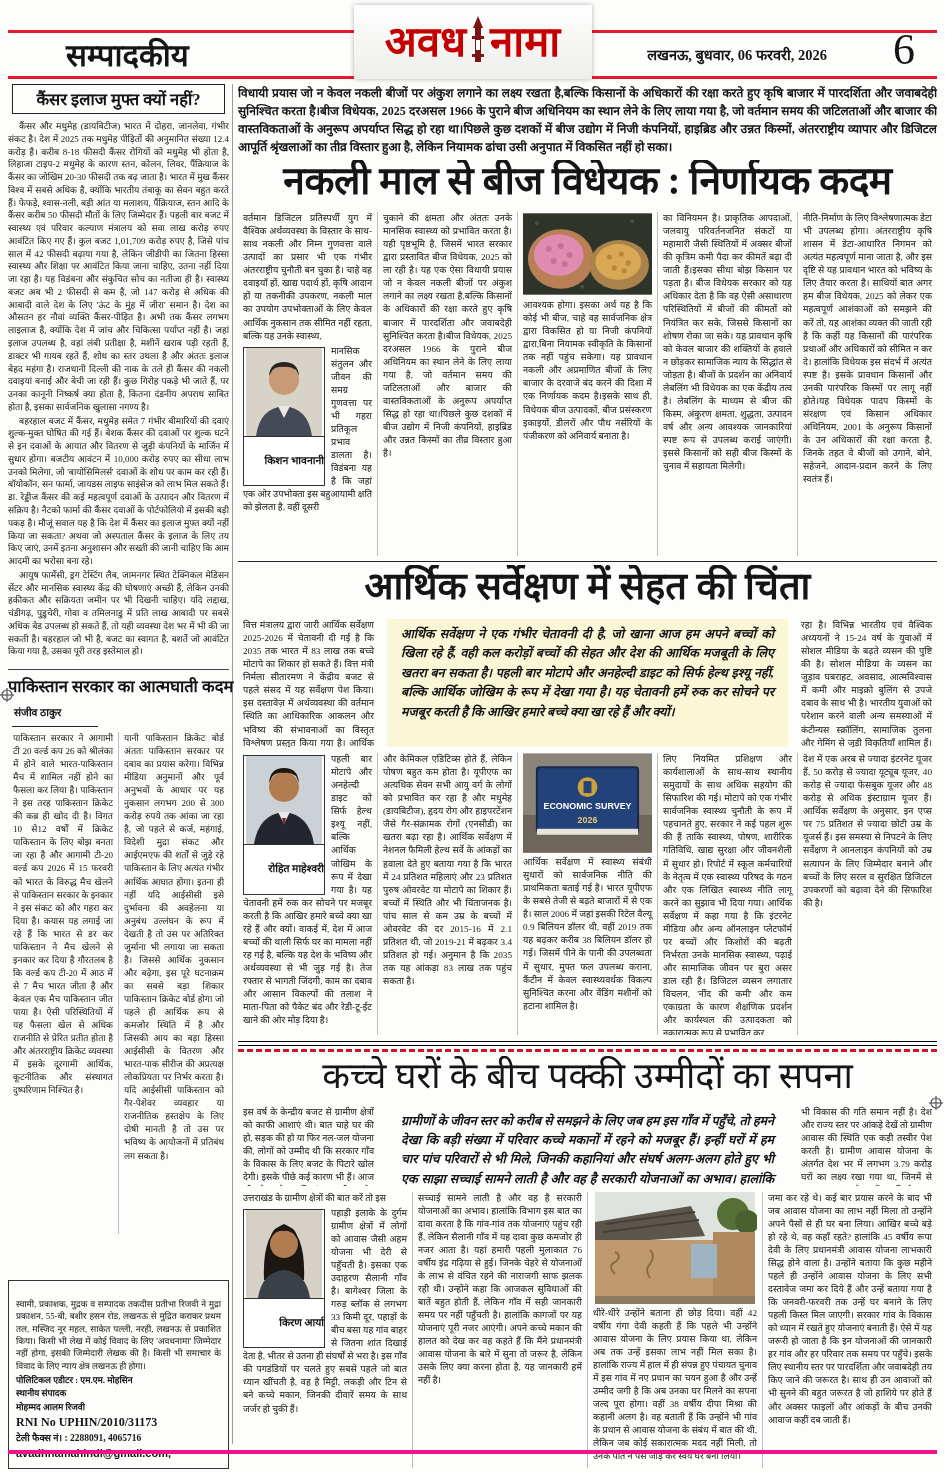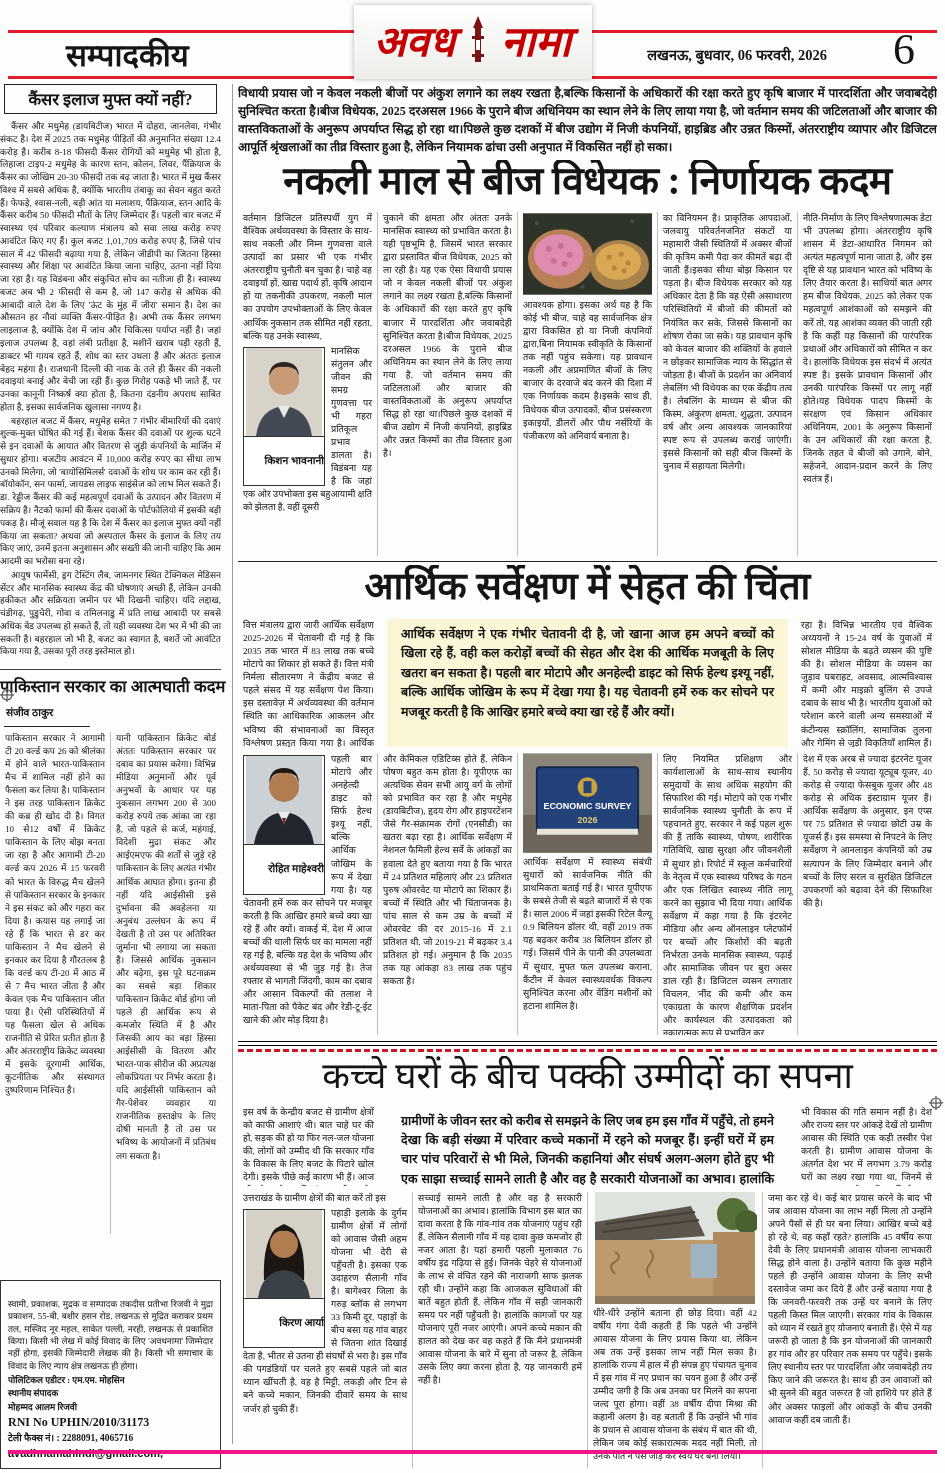--- a/index.html
+++ b/index.html
@@ -4,31 +4,31 @@
 <style>
   html,body{margin:0;padding:0;}
   body{width:945px;height:1473px;position:relative;background:#fdfdfb;
        font-family:"Liberation Serif","DejaVu Serif",serif;color:#151515;}
   .page{position:absolute;inset:0;overflow:hidden;}
   
   .rule-red{position:absolute;left:8px;right:8px;height:2.5px;background:#e31c2d;}
   .section-label{position:absolute;left:66px;top:33px;font-size:31px;font-weight:bold;letter-spacing:0;}
   .masthead{position:absolute;left:50%;transform:translateX(-50%);top:5px;width:238px;height:74px;
             background:linear-gradient(#ffffff,#ededea);box-shadow:0 0 5px rgba(0,0,0,.3);
-            display:flex;align-items:center;justify-content:center;gap:12px;z-index:3;font-style:italic;}
+            display:flex;align-items:center;justify-content:center;gap:1px;z-index:3;}
   .masthead .word{color:#c40000;font-size:42px;font-weight:bold;line-height:1;}
   .dateline{position:absolute;right:118px;top:44px;font-size:14.5px;font-weight:bold;}
   .pageno{position:absolute;right:30px;top:24px;font-size:44px;font-weight:500;}
   
   .v-div{position:absolute;left:232px;top:84px;height:1360px;width:1px;background:#9a9a9a;}
   .bottom-rule{position:absolute;left:8px;right:8px;top:1450px;height:4px;background:#f0148c;}
   .reg-mark{position:absolute;width:14px;height:14px;}
   .reg-mark svg{display:block;}
   
-  .rail{position:absolute;left:0;top:84px;width:221px;height:1364px;}
+  .rail{position:absolute;left:8px;top:84px;width:221px;height:1364px;}
   .boxed-title{border:1.5px solid #222;margin:0 4px 6px;padding:2px 2px 3px;text-align:center;
                font-size:16.5px;font-weight:bold;}
   .rail-body{height:538px;overflow:hidden;font-size:9px;line-height:1.42;text-align:justify;}
   .rail-body p{margin:0 0 1px;text-indent:11px;}
   .rail-sep{border-top:1px solid #444;margin:5px 0 4px;}
   .pak{position:absolute;top:580px;left:0;right:0;}
   .pak-title{font-size:16.5px;font-weight:bold;text-align:center;white-space:nowrap;margin:2px 0 5px;}
   .pak-byline{font-size:10.5px;font-weight:bold;display:inline-block;padding:0 2px 6px;margin-left:4px;}
   .pak-byline-rule{border-top:1px solid #222;width:86px;margin:1px 0 5px 4px;}
   .pak-cols{display:flex;height:502px;overflow:hidden;}
@@ -51,21 +51,21 @@
   .ncols{display:flex;overflow:hidden;}
   .ncols > .col{flex:1;overflow:hidden;font-size:9.2px;line-height:1.42;text-align:justify;padding:0 5px;}
   .ncols > .col + .col{border-left:1px solid #bdbdbd;}
   .col p{margin:0 0 2px;text-indent:10px;}
   .col p.noind{text-indent:0;}
   .seed-cols{height:344px;margin-top:4px;}
   .thin-rule{border-top:1.3px solid #222;margin:5px 0 3px;}
   .toprow{display:flex;overflow:hidden;margin:4px 0 6px;}
   .toprow .side{width:131px;overflow:hidden;font-size:9.2px;line-height:1.42;text-align:justify;padding:0 5px;}
   .toprow .mid{flex:1;margin:0 8px;padding:6px 14px;overflow:hidden;}
-  .mid-text{font-size:12.5px;font-weight:bold;line-height:1.55;text-align:justify;}
+  .mid-text{font-size:12.5px;font-weight:bold;line-height:1.55;text-align:justify;font-style:italic;}
   .eco-toprow{height:128px;}
   .eco-toprow .mid{background:#fbf6d5;}
   .eco-cols{height:282px;}
   .homes-toprow{height:80px;}
   .homes-cols{height:276px;}
   .fancy-div{margin:6px 0 4px;}
   .fd-black{height:3px;border-top:1.3px solid #000;border-bottom:1.3px solid #000;}
   .fd-red{border-top:3px dashed #cf1626;margin-top:2.5px;}
   
   .photo{border:1px solid #333;background:#fff;float:left;margin:2px 6px 2px 0;width:80px;}

